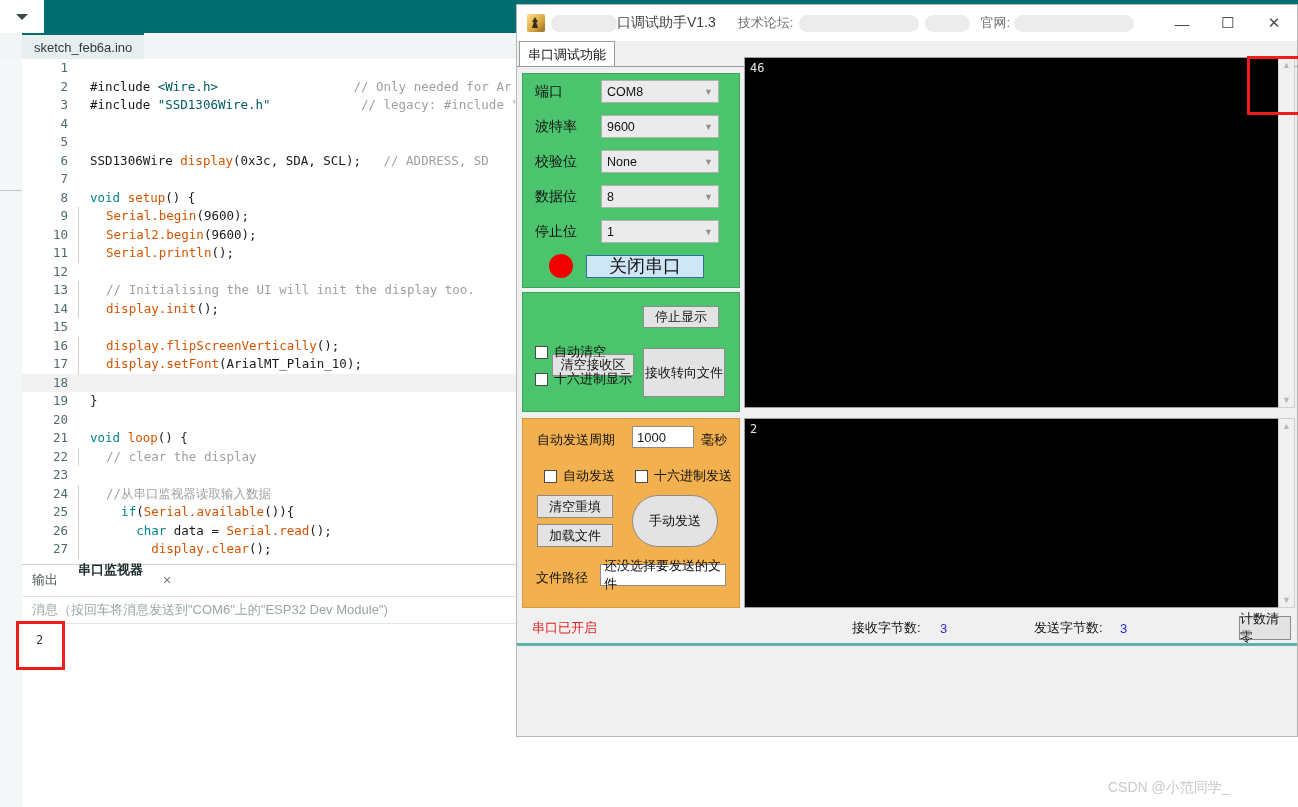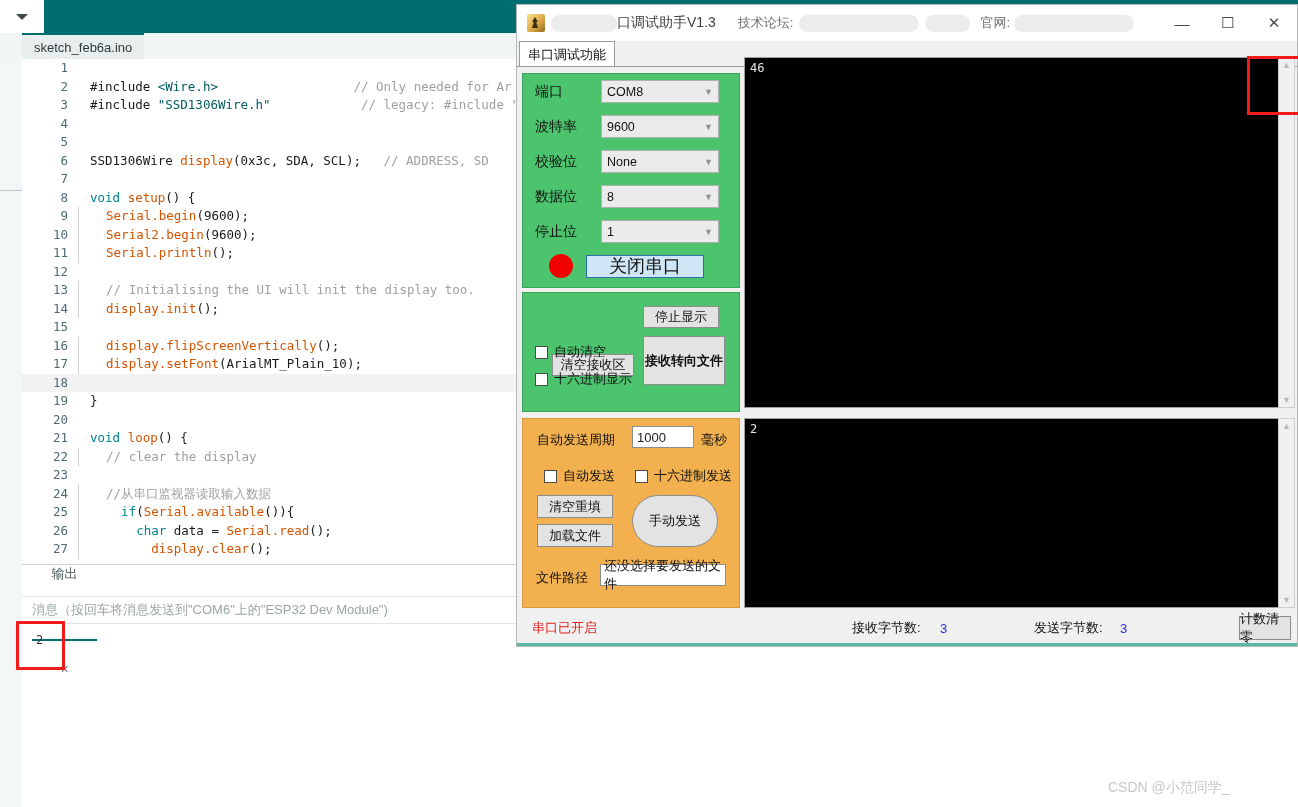--- a/index.html
+++ b/index.html
@@ -29,34 +29,34 @@
     font-family:"DejaVu Sans Mono","Liberation Mono",monospace;padding-right:10px;}
   .codetext{display:inline-block;padding-left:12px;}
   .ind1{border-left:1px solid #d0d0d0;}
   .kw{color:#00858a;}
   .fn{color:#d35400;}
   .str{color:#005c5f;}
   .cm{color:#a0a0a0;}
   .pl{color:#1a1a1a;}
   #ide-bottom{position:absolute;left:22px;top:564px;width:1276px;height:243px;background:#ffffff;
     border-top:1px solid #c9d4d4;}
-  #ide-bottom-tabs{position:absolute;left:0;top:0;height:30px;display:flex;align-items:center;gap:20px;padding-left:10px;flex-direction:column;}
+  #ide-bottom-tabs{position:absolute;left:0;top:0;height:30px;display:flex;align-items:center;gap:20px;padding-left:10px;}
   .bt-tab{font-size:13px;color:#4a5a5a;}
   .bt-tab.active{color:#1b2b2b;font-weight:bold;border-bottom:2px solid #006e71;padding-bottom:18px;}
   .bt-close{color:#6a7a7a;font-size:14px;cursor:pointer;}
   #msgbar{position:absolute;left:0;top:31px;width:1276px;height:28px;border-top:1px solid #dfe6e6;
     border-bottom:1px solid #dfe6e6;display:flex;align-items:center;padding-left:10px;box-sizing:border-box;
     color:#9aa6a6;font-size:13px;background:#fff;}
   #monitor-out{position:absolute;left:0;top:60px;width:1276px;height:60px;padding:8px 0 0 14px;
     box-sizing:border-box;font-family:"DejaVu Sans Mono","Liberation Mono",monospace;font-size:12px;color:#333;}
   #redbox-monitor{position:absolute;left:16px;top:621px;width:43px;height:43px;border:3px solid #ef1c1c;}
   #csdn{position:absolute;left:1108px;top:779px;font-size:14px;color:#c8c8c8;}
 
   
-  #sa{position:absolute;left:516px;top:4px;width:782px;height:643px;background:#f0f0f0;
+  #sa{position:absolute;left:516px;top:4px;width:782px;height:733px;background:#f0f0f0;
     border:1px solid #b7b7b7;box-sizing:border-box;}
   #sa-title{position:absolute;left:0;top:0;width:780px;height:36px;background:#ffffff;
     display:flex;align-items:center;}
   #sa-icon{width:18px;height:18px;margin-left:10px;margin-right:6px;border-radius:2px;
     background:linear-gradient(135deg,#ffe08a 0%,#d9a441 60%,#8d6a1f 100%);position:relative;}
   #sa-icon:after{content:"";position:absolute;left:5px;top:3px;width:6px;height:11px;background:#3a2f12;
     clip-path:polygon(50% 0,100% 45%,70% 45%,100% 100%,0 100%,30% 45%,0 45%);}
   .blur{background:#ececec;border-radius:9px;filter:blur(0.4px);display:inline-block;height:17px;}
   #sa-titletext{font-size:14px;color:#3f3f3f;}
   #sa-forum{font-size:13px;color:#707070;margin-left:22px;}
@@ -78,21 +78,21 @@
     display:flex;align-items:center;justify-content:space-between;padding:0 5px;font-size:12.5px;color:#111;}
   .sel .ar{color:#909090;font-size:9px;}
   #led{width:24px;height:24px;border-radius:50%;background:#f20000;margin-left:26px;}
   #btn-close-port{width:118px;height:23px;background:#cfe6f7;border:1px solid #2f6fa8;box-sizing:border-box;
     display:flex;align-items:center;justify-content:center;font-size:18px;color:#111;margin-left:13px;}
 
   .gbtn{background:#e3e3e3;border:1px solid #8c8c8c;box-sizing:border-box;display:flex;
     align-items:center;justify-content:center;font-size:13px;color:#111;}
   #btn-clear-rx{position:absolute;left:29px;top:13px;width:82px;height:22px;margin-top:48px;}
   #btn-stop-disp{position:absolute;left:120px;top:13px;width:76px;height:22px;}
-  #btn-rx2file{position:absolute;left:120px;top:43px;width:82px;height:49px;font-weight:bold;}
+  #btn-rx2file{position:absolute;left:120px;top:55px;width:82px;height:49px;}
   .cbrow{position:absolute;display:flex;align-items:center;font-size:13px;color:#111;}
   .cbox{width:13px;height:13px;background:#ffffff;border:1px solid #4a4a4a;margin-right:6px;box-sizing:border-box;}
   #cb-autoclear{left:12px;top:50px;}
   #cb-hexdisp{left:12px;top:77px;}
 
   #o-cycle-label{position:absolute;left:14px;top:12px;font-size:13px;color:#111;}
   #o-cycle-input{position:absolute;left:109px;top:7px;width:62px;height:22px;background:#fff;
     border:1px solid #8c8c8c;box-sizing:border-box;display:flex;align-items:center;padding-left:4px;font-size:13px;}
   #o-ms{position:absolute;left:178px;top:12px;font-size:13px;color:#111;}
   #cb-autosend{left:21px;top:48px;}

